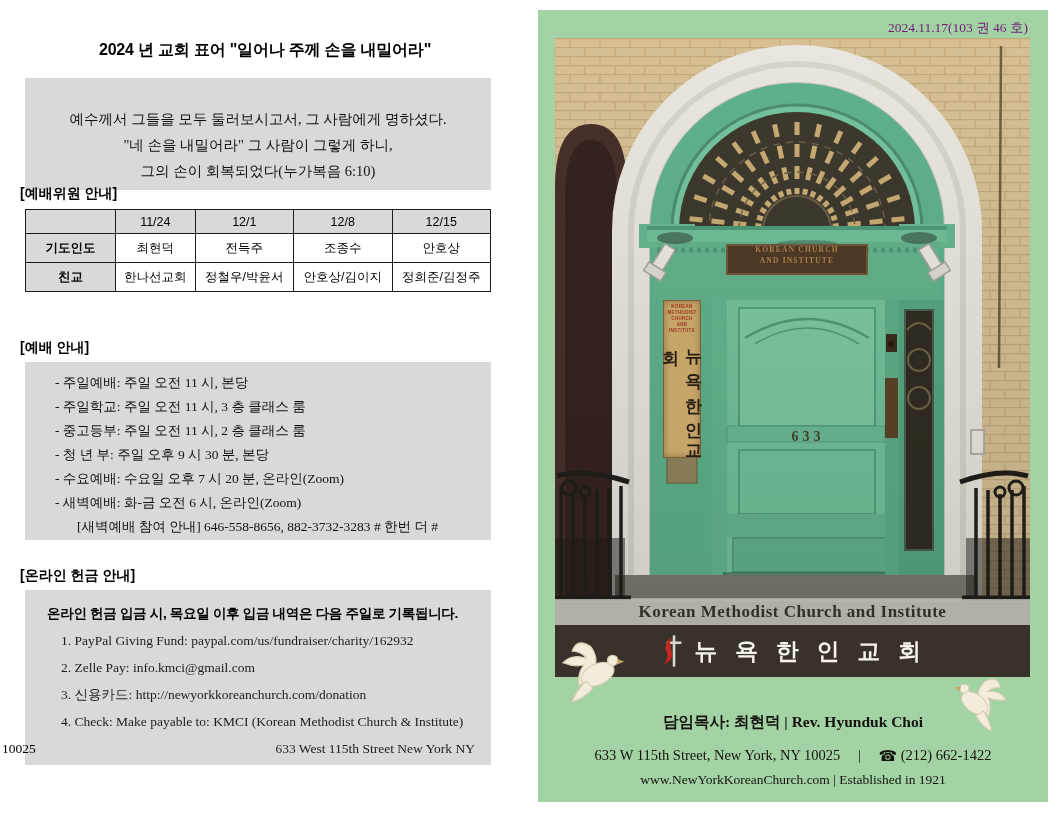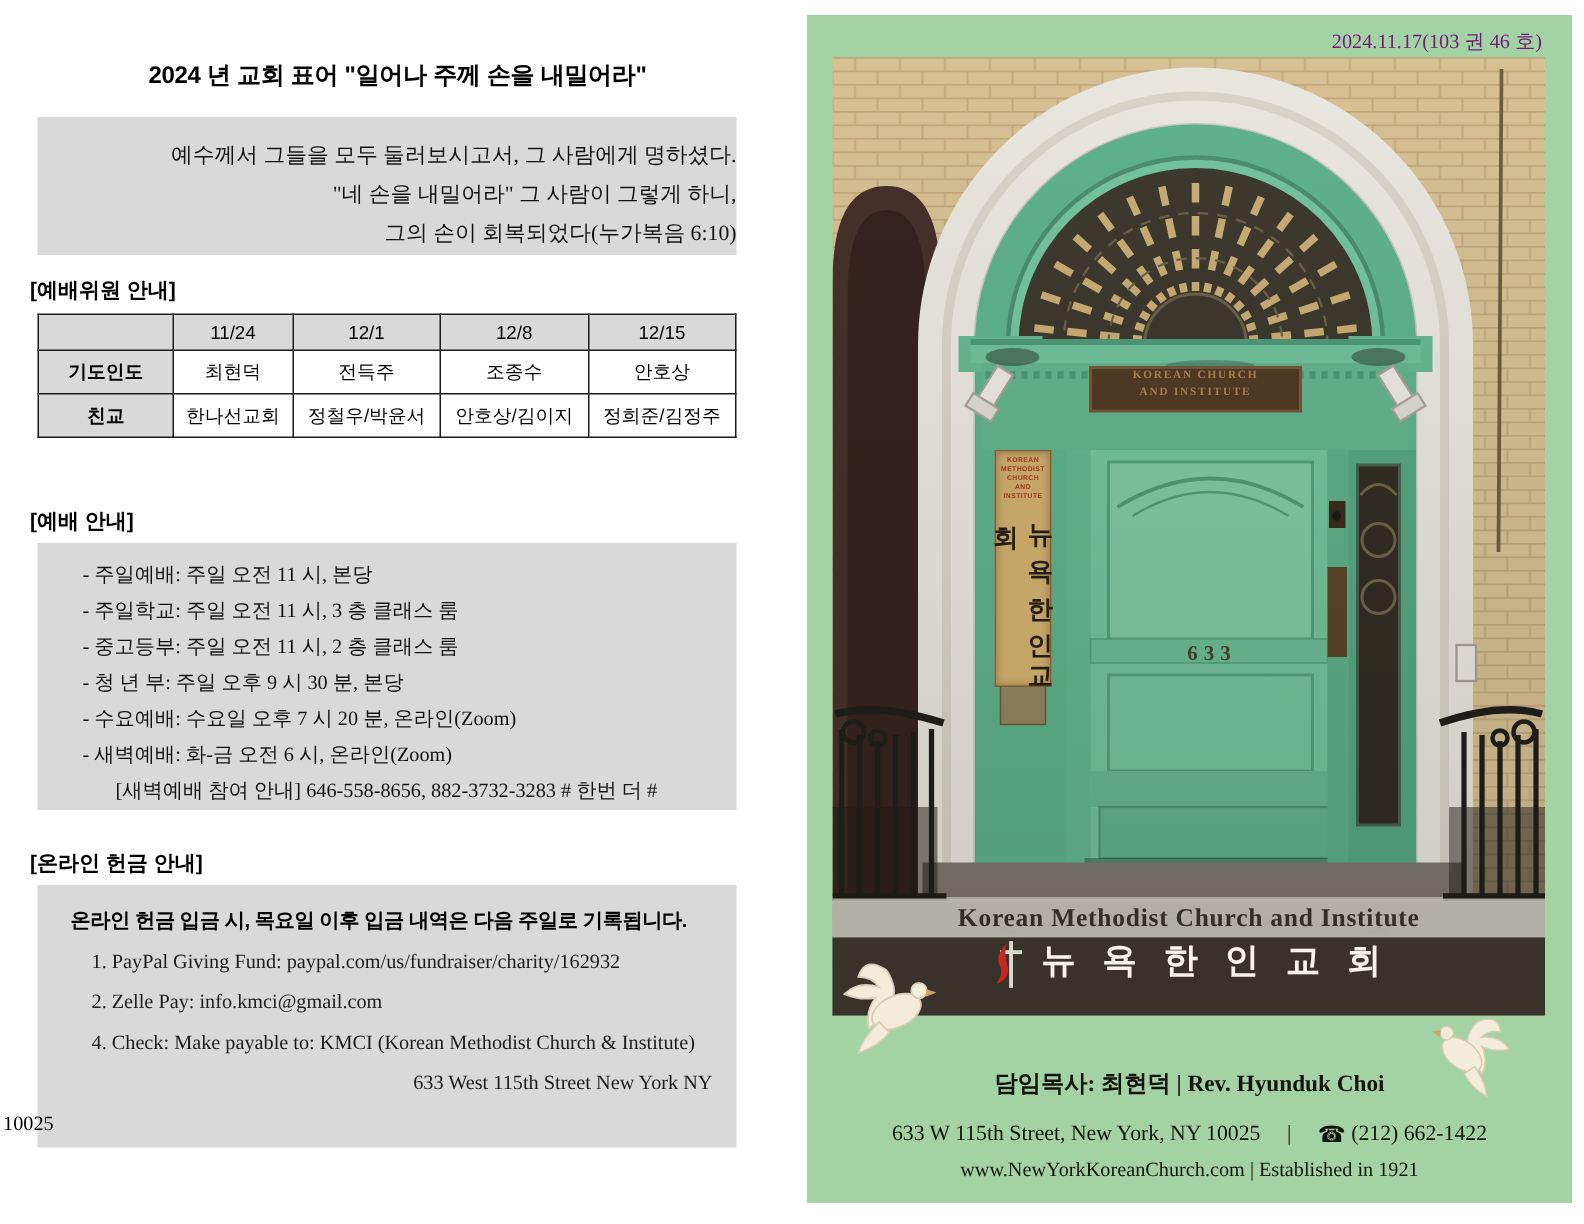--- a/index.html
+++ b/index.html
@@ -4,23 +4,23 @@
 <style>
   html,body { margin:0; padding:0; background:#ffffff; }
   body { width:1056px; height:816px; position:relative; overflow:hidden;
          font-family:"Liberation Sans", sans-serif; color:#000; }
 
   
   .left-page { position:absolute; left:0; top:0; width:530px; height:816px; }
   .lp-title { position:absolute; left:0; top:40px; width:530px; text-align:center;
               font-weight:bold; font-size:16px; letter-spacing:-0.2px; }
   .gray-box { background:#d9d9d9; box-sizing:border-box; position:absolute; left:25px; width:466px; }
-  .scripture-box { top:78px; height:92px; text-align:right;
+  .scripture-box { top:78px; height:112px; text-align:center;
                    font-family:"Liberation Serif", serif; font-size:14.5px; line-height:26px;
-                   padding-top:13px; color:#111; }
+                   padding-top:28px; color:#111; }
   .section-h { position:absolute; left:20px; font-weight:bold; font-size:14px; }
   .sec1 { top:185px; } .sec2 { top:339px; } .sec3 { top:567px; }
 
   table.committee { position:absolute; left:25px; top:209px; width:466px;
                     border-collapse:collapse; font-size:12.5px; text-align:center;
                     border:1.5px solid #1b1b1b; }
   table.committee th, table.committee td { border:1px solid #1b1b1b; padding:0 2px; }
   table.committee thead th { background:#d9d9d9; font-weight:400; height:23px; }
   table.committee tbody th { background:#d9d9d9; font-weight:bold; width:85px; }
   table.committee tbody td, table.committee tbody th { height:28px; }
@@ -57,21 +57,21 @@
              font-size:17px; font-weight:600; color:#261d12; margin-top:2px;
              font-family:"Liberation Serif", serif; }
   .door-number { position:absolute; left:225px; top:391px; width:56px; text-align:center;
                  font-family:"Liberation Serif", serif; font-size:14px; font-weight:600;
                  color:#453c2a; letter-spacing:4px; }
   .band-en { position:absolute; left:0; top:561px; width:475px; height:26px;
              background:rgba(186,183,174,0.85); display:flex; align-items:center; justify-content:center;
              font-family:"Liberation Serif", serif; font-weight:bold; font-size:17px;
              color:#332f28; letter-spacing:.5px; }
   .band-dark { position:absolute; left:0; top:587px; width:475px; height:52px;
-               background:#39322a; display:flex; align-items:flex-start; justify-content:center; gap:10px; }
+               background:#39322a; display:flex; align-items:center; justify-content:center; gap:10px; }
   .band-kr { font-family:"Liberation Serif", serif; font-size:23px; font-weight:600;
              color:#f5f3ea; letter-spacing:6px; }
   .dove { position:absolute; }
   .dove-left { left:18px; top:622px; }
   .dove-right { left:408px; top:660px; transform:scaleX(-1) rotate(-12deg); }
 
   .footer-line { position:absolute; left:0; width:510px; text-align:center;
                  font-family:"Liberation Serif", serif; color:#14120c; }
   .fl1 { top:702px; font-size:15.5px; font-weight:600; }
   .fl2 { top:736px; font-size:14.5px; }
@@ -133,20 +133,21 @@
     <div>- 새벽예배: 화-금 오전 6 시, 온라인(Zoom)</div>
     <div class="service-note">[새벽예배 참여 안내] 646-558-8656, 882-3732-3283 # 한번 더 #</div>
   </div>
 
   <div class="section-h sec3">[온라인 헌금 안내]</div>
 
   <div class="gray-box offering-box">
     <div class="offering-intro">온라인 헌금 입금 시, 목요일 이후 입금 내역은 다음 주일로 기록됩니다.</div>
     <div class="offering-item">1. PayPal Giving Fund: paypal.com/us/fundraiser/charity/162932</div>
     <div class="offering-item">2. Zelle Pay: info.kmci@gmail.com</div>
+    <div class="offering-item">3. 신용카드: http://newyorkkoreanchurch.com/donation</div>
     <div class="offering-item">4. Check: Make payable to: KMCI (Korean Methodist Church &amp; Institute)</div>
     <div class="offering-addr">633 West 115th Street New York NY</div>
   </div>
 
   <div class="zip">10025</div>
 </div>
 
 <div class="right-page">
 
   <div class="issue-date">2024.11.17(103 권 46 호)</div>

